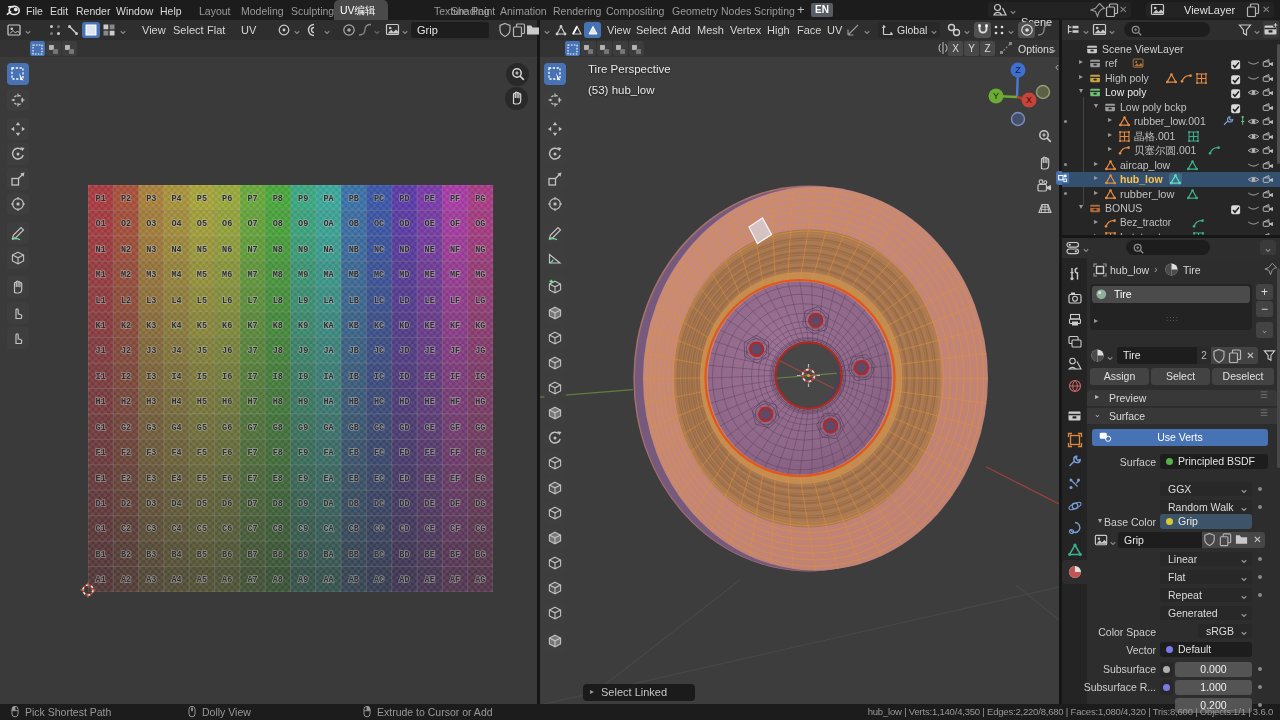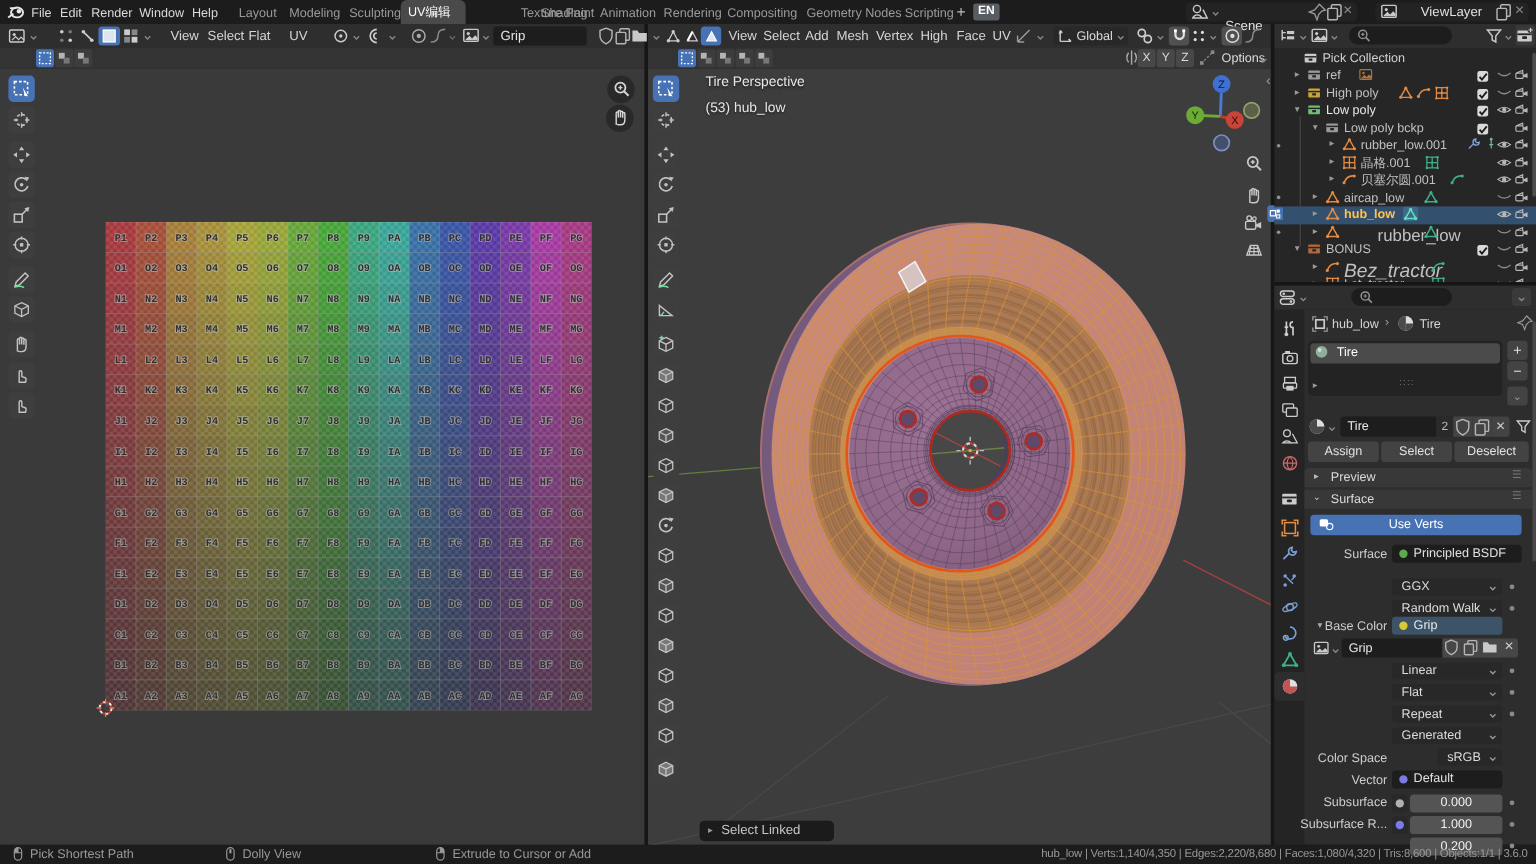--- a/index.html
+++ b/index.html
@@ -1173,21 +1173,21 @@
       <rect x="5.5" y="8.3" width="4" height="2.2" rx="0.6" fill="#262626"></rect>
       <circle cx="12.5" cy="3" r="2.6" fill="#3a3a3a"></circle>
       <path d="M12.5 1.2 v3.6 M10.7 3 h3.6" stroke="#ccc" stroke-width="1"></path>
     </svg></div>
 <div style="position:absolute;left:1083px;top:97px;width:1px;height:108px;background:#454545"></div>
 <div style="position:absolute;left:1086px;top:41.5px;width:13px;height:13px"><svg width="13" height="13" viewBox="0 0 16 16">
       <rect x="1.5" y="3.5" width="12" height="9" rx="1" fill="#c9c9c9"></rect>
       <rect x="1.5" y="5.8" width="12" height="1.5" fill="#262626"></rect>
       <rect x="5.5" y="8.3" width="4" height="2.2" rx="0.6" fill="#262626"></rect>
     </svg></div>
-<span style="position:absolute;left:1102px;top:42.5px;font-size:10.5px;color:#d0d0d0;font-weight:normal;white-space:nowrap;line-height:1.2;">Pick Collection</span>
+<span style="position:absolute;left:1102px;top:42.5px;font-size:10.5px;color:#d0d0d0;font-weight:normal;white-space:nowrap;line-height:1.2;">Scene ViewLayer</span>
 <span style="position:absolute;left:1079px;top:57.0px;font-size:8px;color:#999;font-weight:normal;white-space:nowrap;line-height:1.2;">▸</span>
 <div style="position:absolute;left:1089px;top:56.0px;width:13px;height:13px"><svg width="13" height="13" viewBox="0 0 16 16">
       <rect x="1.5" y="3.5" width="12" height="9" rx="1" fill="#9a9a9a"></rect>
       <rect x="1.5" y="5.8" width="12" height="1.5" fill="#262626"></rect>
       <rect x="5.5" y="8.3" width="4" height="2.2" rx="0.6" fill="#262626"></rect>
     </svg></div>
 <span style="position:absolute;left:1105px;top:57.0px;font-size:10.5px;color:#c0c0c0;font-weight:normal;white-space:nowrap;line-height:1.2;">ref</span>
 <div style="position:absolute;left:1131.8px;top:56.0px;width:13px;height:13px"><svg width="13" height="13" viewBox="0 0 16 16">
       <rect x="1.5" y="2.5" width="12" height="10" rx="1" fill="none" stroke="#b0733a" stroke-width="1.2"></rect>
       <circle cx="5.2" cy="6" r="1.3" fill="#b0733a"></circle>
@@ -1398,21 +1398,21 @@
       <rect x="1.5" y="6" width="7.5" height="5.5" rx="1" fill="none" stroke="#b8b8b8" stroke-width="1.2"></rect>
       <path d="M9 8 L13.5 6 v5 L9 9.5Z" fill="#b8b8b8"></path>
     </svg></div>
 <span style="position:absolute;left:1094px;top:187.5px;font-size:8px;color:#999;font-weight:normal;white-space:nowrap;line-height:1.2;">▸</span>
 <div style="position:absolute;left:1104px;top:186.5px;width:13px;height:13px"><svg width="13" height="13" viewBox="0 0 16 16">
       <path d="M8 3 L13.5 12.5 H2.5 Z" fill="none" stroke="#e38a42" stroke-width="1.5"></path>
       <circle cx="8" cy="3" r="1.6" fill="#e38a42"></circle>
       <circle cx="2.8" cy="12.3" r="1.6" fill="#e38a42"></circle>
       <circle cx="13.2" cy="12.3" r="1.6" fill="#e38a42"></circle>
     </svg></div>
-<span style="position:absolute;left:1120px;top:187.5px;font-size:14px;color:#c0c0c0;font-weight:normal;white-space:nowrap;line-height:1.2;margin-left:28px;">rubber_low</span>
+<span style="position:absolute;left:1120px;top:187.5px;font-size:11px;color:#c0c0c0;font-weight:normal;white-space:nowrap;line-height:1.2;">rubber_low</span>
 <div style="position:absolute;left:1186.0px;top:186.5px;width:13px;height:13px"><svg width="13" height="13" viewBox="0 0 16 16">
       <path d="M8 3 L13.5 12.5 H2.5 Z" fill="none" stroke="#3fae8c" stroke-width="1.5"></path>
       <circle cx="8" cy="3" r="1.6" fill="#3fae8c"></circle>
       <circle cx="2.8" cy="12.3" r="1.6" fill="#3fae8c"></circle>
       <circle cx="13.2" cy="12.3" r="1.6" fill="#3fae8c"></circle>
     </svg></div>
 <div style="position:absolute;left:1247px;top:186.5px;width:13px;height:13px"><svg width="13" height="13" viewBox="0 0 16 16">
       <path d="M1.5 6 Q8 11.5 14.5 6" fill="none" stroke="#8a8a8a" stroke-width="1.3"></path>
     </svg></div>
 <div style="position:absolute;left:1262px;top:186.5px;width:13px;height:13px"><svg width="13" height="13" viewBox="0 0 16 16">
@@ -1438,21 +1438,21 @@
       <path d="M2 6 l6.5-2.8 v2.8" fill="none" stroke="#b8b8b8" stroke-width="1.2"></path>
       <rect x="1.5" y="6" width="7.5" height="5.5" rx="1" fill="none" stroke="#b8b8b8" stroke-width="1.2"></rect>
       <path d="M9 8 L13.5 6 v5 L9 9.5Z" fill="#b8b8b8"></path>
     </svg></div>
 <span style="position:absolute;left:1094px;top:216.5px;font-size:8px;color:#999;font-weight:normal;white-space:nowrap;line-height:1.2;">▸</span>
 <div style="position:absolute;left:1104px;top:215.5px;width:13px;height:13px"><svg width="13" height="13" viewBox="0 0 16 16">
       <path d="M2.5 11.5 Q5.5 3.5 13 4.5" fill="none" stroke="#e38a42" stroke-width="1.6"></path>
       <circle cx="2.5" cy="11.5" r="1.6" fill="#e38a42"></circle>
       <circle cx="13" cy="4.5" r="1.6" fill="#e38a42"></circle>
     </svg></div>
-<span style="position:absolute;left:1120px;top:216.5px;font-size:16px;color:#c0c0c0;font-weight:normal;white-space:nowrap;line-height:1.2;font-style:italic;">Bez_tractor</span>
+<span style="position:absolute;left:1120px;top:216.5px;font-size:10px;color:#c0c0c0;font-weight:normal;white-space:nowrap;line-height:1.2;">Bez_tractor</span>
 <div style="position:absolute;left:1191.6px;top:215.5px;width:13px;height:13px"><svg width="13" height="13" viewBox="0 0 16 16">
       <path d="M2.5 11.5 Q5.5 3.5 13 4.5" fill="none" stroke="#3fae8c" stroke-width="1.6"></path>
       <circle cx="2.5" cy="11.5" r="1.6" fill="#3fae8c"></circle>
       <circle cx="13" cy="4.5" r="1.6" fill="#3fae8c"></circle>
     </svg></div>
 <div style="position:absolute;left:1247px;top:215.5px;width:13px;height:13px"><svg width="13" height="13" viewBox="0 0 16 16">
       <path d="M1.5 6 Q8 11.5 14.5 6" fill="none" stroke="#8a8a8a" stroke-width="1.3"></path>
     </svg></div>
 <div style="position:absolute;left:1262px;top:215.5px;width:13px;height:13px"><svg width="13" height="13" viewBox="0 0 16 16">
       <path d="M2 6 l6.5-2.8 v2.8" fill="none" stroke="#b8b8b8" stroke-width="1.2"></path>

